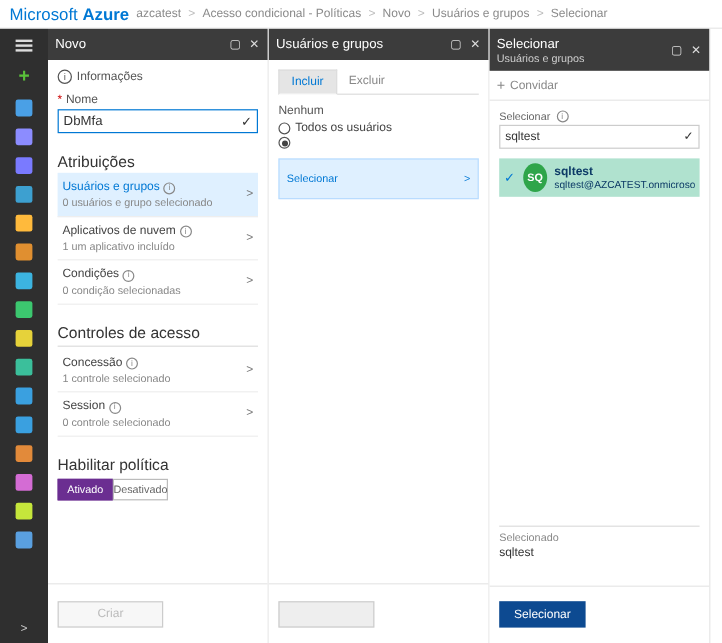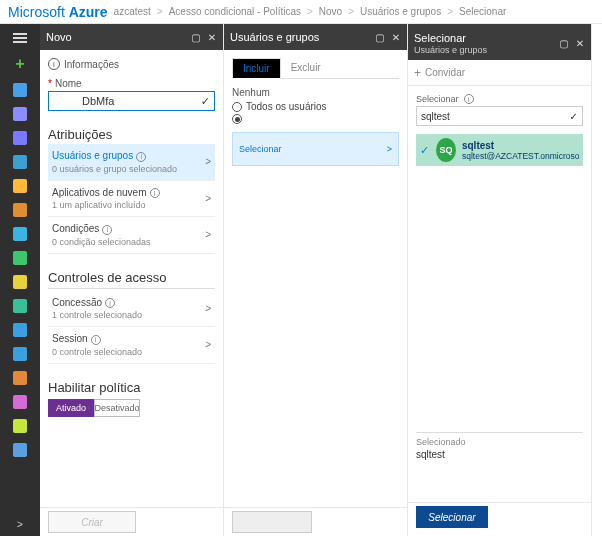--- a/index.html
+++ b/index.html
@@ -77,31 +77,31 @@
     align-items: center;
     padding: 0 6px;
     font-size: 11px;
   }
   .blade-head .blade-title { flex: 1; overflow:hidden; text-overflow:ellipsis; }
   .blade-head .blade-sub { font-size:9px; color:#cfcfcf; margin-top:1px; display:block;}
   .blade-head .icons { display:flex; gap:6px; align-items:center; }
   .blade-head .icon { width:10px;height:10px;display:inline-flex;align-items:center;justify-content:center;color:#ddd;font-size:10px;}
   .b3 .blade-head { height:36px; padding-top:2px; }
   .blade-body { flex:1; overflow:hidden; padding:8px; position:relative;}
-  .blade-foot { height:29px; border-top:1px solid #e6e6e6; display:flex;align-items:center; padding:0 8px;font-style:italic;}
+  .blade-foot { height:50px; border-top:1px solid #e6e6e6; display:flex;align-items:center; padding:0 8px;}
   
   .info-row { display:flex;align-items:center;gap:4px;color:#555;font-size:10px;margin-bottom:8px;}
   .info-circle {width:12px;height:12px;border:1px solid #555;border-radius:50%;display:flex;align-items:center;justify-content:center;font-size:8px;color:#555;}
   .field-label {font-size:10px;color:#555;display:flex;align-items:center;gap:3px;}
   .req {color:#c00;}
   .name-input {
     margin-top:2px;width:100%;height:20px;border:1px solid #0078d4;
     display:flex;align-items:center;padding:0 4px;justify-content:space-between;
   }
-  .name-input span{font-size:11px;color:#333;margin-left:29px;}
+  .name-input span{font-size:11px;color:#333;}
   .check{color:#2fa54a;font-size:11px;}
   .section-title{font-size:13px;color:#333;margin-top:16px;margin-bottom:2px;}
   .section-title.line{border-bottom:1px solid #ddd;padding-bottom:3px;}
   .list-item{
     border-bottom:1px solid #eee;
     padding:6px 4px;
     display:flex;align-items:center;justify-content:space-between;
     cursor:pointer;
   }
   .list-item .txt{display:flex;flex-direction:column;gap:2px;}
@@ -111,21 +111,21 @@
   .list-item.sel{background:#dff0ff;}
   .list-item.sel .t1{color:#0078d4;}
   .help{width:10px;height:10px;border:1px solid #888;border-radius:50%;display:inline-flex;align-items:center;justify-content:center;font-size:7px;color:#888;margin-left:3px;}
   .toggle{display:flex;margin-top:4px;text-align:right;}
   .toggle div{width:46px;height:18px;border:1px solid #bbb;display:flex;align-items:center;justify-content:center;font-size:9px;color:#666;}
   .toggle div.on{background:#6b2e91;color:#fff;border-color:#6b2e91;}
   .ghost-btn{width:88px;height:22px;border:1px solid #ccc;color:#bbb;display:flex;align-items:center;justify-content:center;font-size:10px;background:#f7f7f7;}
   
   .tabs{display:flex;border-bottom:1px solid #ddd;margin-bottom:8px;}
   .tab{padding:4px 10px;font-size:10px;color:#888;cursor:pointer;}
-  .tab.active{color:#0078d4;border:1px solid #ddd;border-bottom:1px solid #fff;margin-bottom:-1px;background:#000000;}
+  .tab.active{color:#0078d4;border:1px solid #ddd;border-bottom:1px solid #fff;margin-bottom:-1px;background:#e5e5e5;}
   .radio-row{display:flex;align-items:center;gap:4px;font-size:10px;color:#444;margin:2px 0;}
   .radio{width:10px;height:10px;border:1px solid #555;border-radius:50%;display:flex;align-items:center;justify-content:center;}
   .radio.filled::after{content:"";width:5px;height:5px;border-radius:50%;background:#444;}
   .select-card{
     margin-top:8px;height:34px;background:#dff0ff;border:1px solid #b9dcff;
     display:flex;align-items:center;justify-content:space-between;padding:0 6px;
     font-size:9px;color:#0078d4;cursor:pointer;
   }
   .gray-btn{width:80px;height:22px;border:1px solid #ccc;background:#eee;}
   
@@ -137,21 +137,21 @@
   .search-box span{font-size:10px;color:#333;}
   .result-row{
     margin-top:8px;display:flex;align-items:center;gap:6px;
     background:#b0e2cf;padding:4px;cursor:pointer;
   }
   .result-row .chk{width:12px;height:12px;color:#0078d4;}
   .avatar{width:24px;height:24px;border-radius:50%;background:#2fa54a;color:#fff;display:flex;align-items:center;justify-content:center;font-size:9px;font-weight:600;}
   .result-txt{display:flex;flex-direction:column;overflow:hidden;}
   .result-txt .n{font-size:10px;color:#0c3a66;font-weight:600;}
   .result-txt .e{font-size:8.5px;color:#0c3a66;}
-  .b3-selected{position:absolute;bottom:42px;left:8px;right:8px;border-top:1px solid #ddd;padding-top:4px;}
+  .b3-selected{position:absolute;bottom:22px;left:8px;right:8px;border-top:1px solid #ddd;padding-top:4px;}
   .b3-selected .lbl{font-size:9px;color:#888;}
   .b3-selected .val{font-size:10px;color:#333;margin-top:2px;}
   .select-btn{width:72px;height:22px;background:#0d4a91;color:#fff;display:flex;align-items:center;justify-content:center;font-size:10px;cursor:pointer;}
 </style>
 </head>
 <body>
 
 <div class="top-header">
   <span class="brand">
     <span>Microsoft </span><b>Azure</b>

